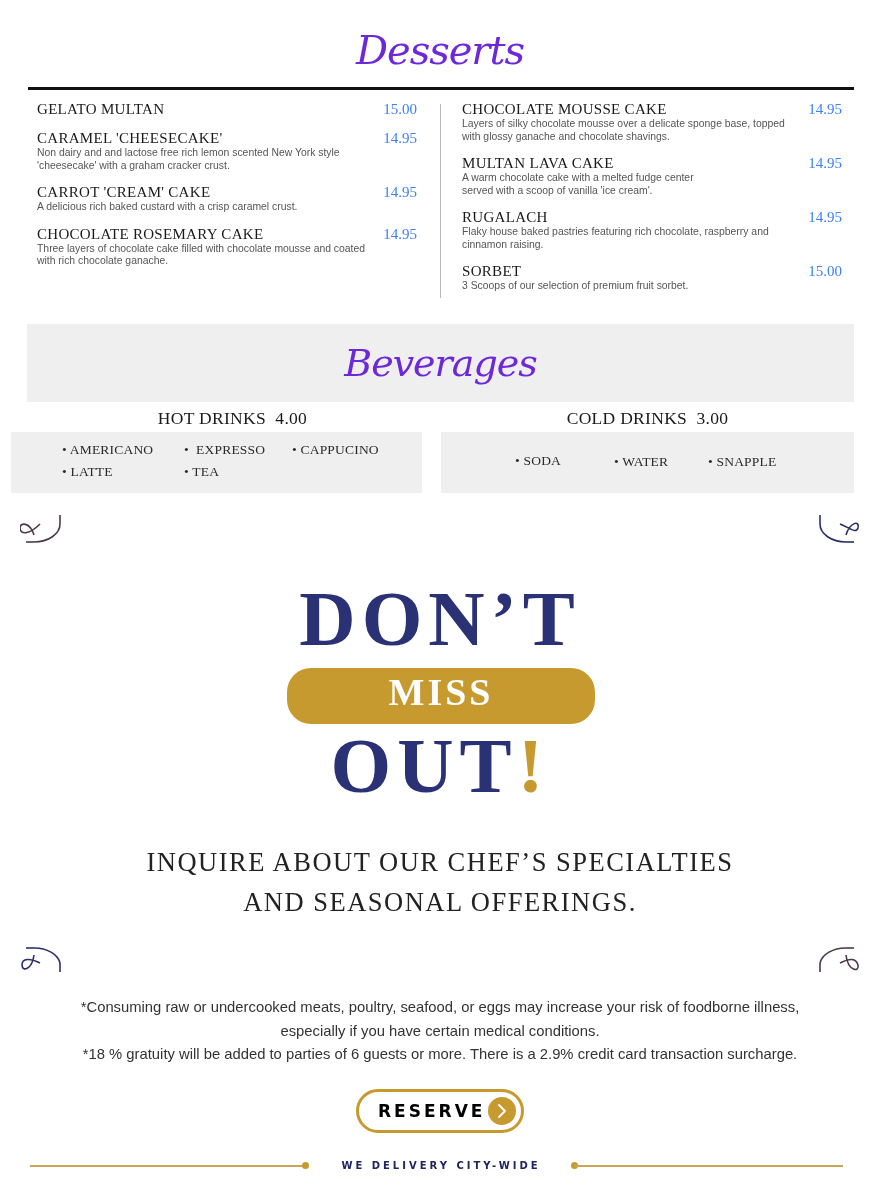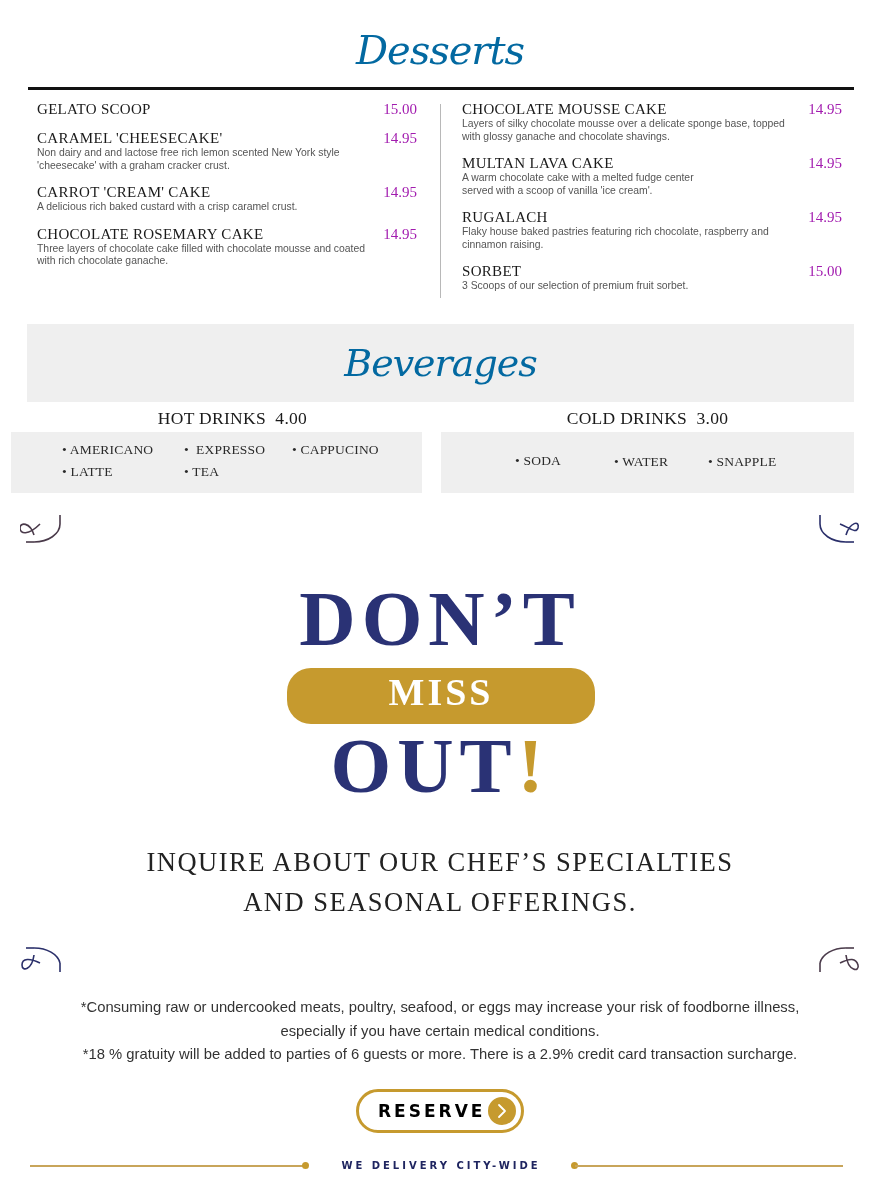--- a/index.html
+++ b/index.html
@@ -3,37 +3,37 @@
 <meta charset="utf-8">
 <style>
   * { box-sizing: border-box; margin: 0; padding: 0; }
   html, body { width: 880px; height: 1200px; background: #ffffff; overflow: hidden; }
   body { position: relative; font-family: "Liberation Serif", serif; color: #1a1a1a; }
 
   .script-title {
     font-family: "DejaVu Serif", serif;
     font-style: italic;
     font-weight: normal;
-    color: #0369a1;
+    color: #6d28d9;
     letter-spacing: -1px;
   }
 
   
   .desserts-title { position: absolute; top: 22px; left: 0; width: 880px; text-align: center; font-size: 40px; line-height: 56px; }
   .desserts-rule { position: absolute; top: 87px; left: 28px; width: 826px; height: 3px; background: #111; }
 
   .dessert-col { position: absolute; top: 100px; }
   .dessert-col.left { left: 37px; width: 380px; }
   .dessert-col.right { left: 462px; width: 380px; }
   .col-divider { position: absolute; left: 440px; top: 104px; width: 1px; height: 194px; background: #b8b8b8; }
 
   .item { margin-bottom: 11px; }
   .item-head { display: flex; justify-content: space-between; align-items: baseline; }
   .item-name { font-size: 15px; letter-spacing: 0.3px; color: #1a1a1a; line-height: 18px; }
-  .item-price { font-size: 15px; color: #a21caf; line-height: 18px; }
+  .item-price { font-size: 15px; color: #3b82f6; line-height: 18px; }
   .item-desc { font-family: "Liberation Sans", sans-serif; font-size: 10.4px; color: #555; line-height: 12.5px; max-width: 340px; }
 
   
   .bev-header { position: absolute; top: 324px; left: 27px; width: 827px; height: 78px; background: #efefef; }
   .bev-title { position: absolute; top: 0; left: 0; width: 100%; text-align: center; font-size: 38px; line-height: 78px; }
 
   .bev-cat { position: absolute; top: 405px; font-size: 17.5px; text-align: center; letter-spacing: 0.3px; color: #1a1a1a; line-height: 26px; }
   .bev-cat.hot { left: 27px; width: 411px; }
   .bev-cat.cold { left: 441px; width: 413px; }
 
@@ -74,21 +74,21 @@
 </style>
 </head>
 <body>
 
 <div class="script-title desserts-title">Desserts</div>
 <div class="desserts-rule"></div>
 
 <div class="dessert-col left">
   <div class="item">
     <div class="item-head">
-      <span class="item-name">GELATO SCOOP</span>
+      <span class="item-name">GELATO MULTAN</span>
       <span class="item-price">15.00</span>
     </div>
   </div>
   <div class="item">
     <div class="item-head">
       <span class="item-name">CARAMEL 'CHEESECAKE'</span>
       <span class="item-price">14.95</span>
     </div>
     <div class="item-desc">Non dairy and and lactose free rich lemon scented New York style 'cheesecake' with a graham cracker crust.</div>
   </div>

